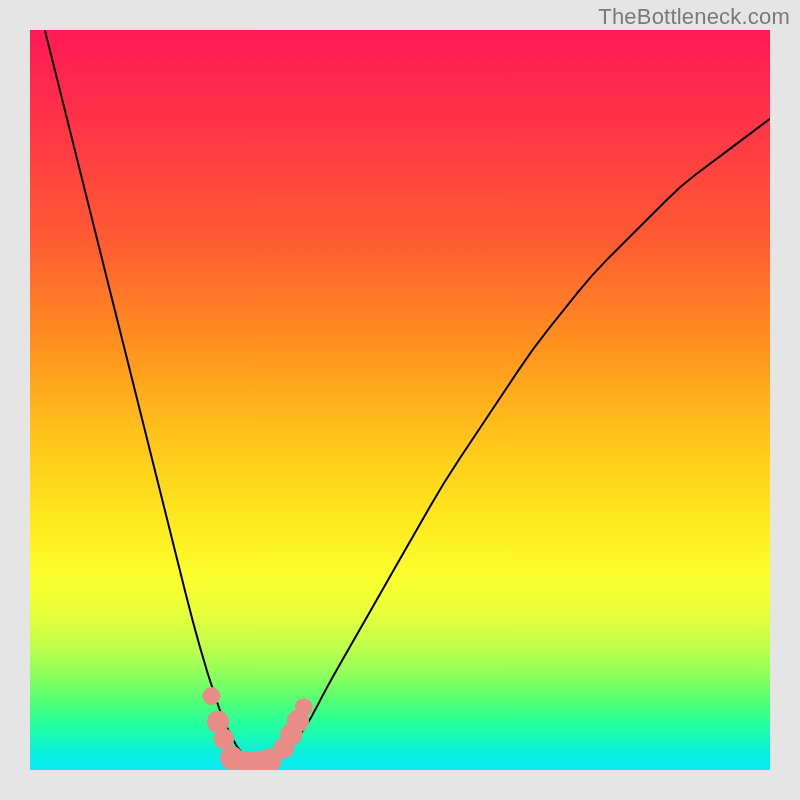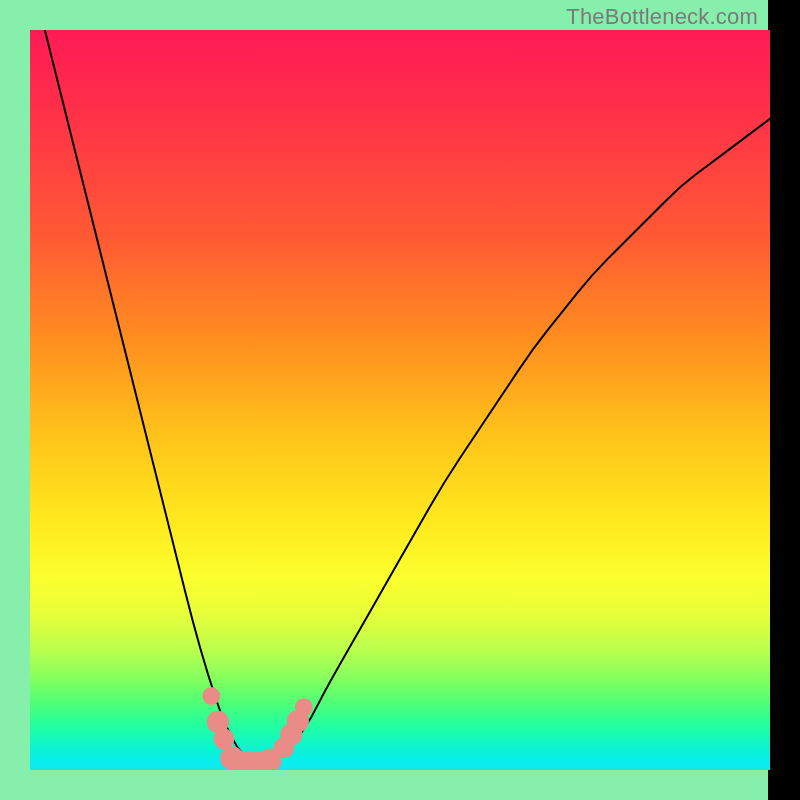--- a/index.html
+++ b/index.html
@@ -8,21 +8,22 @@
     width: 800px;
     height: 800px;
     background: #000;
     overflow: hidden;
     font-family: Arial, Helvetica, sans-serif;
   }
   .stage {
     position: relative;
     width: 768px;
     height: 800px;
-    background: #86efac;
+    background: #e5e5e5;
+    padding-left: 32px;
   }
   .plot-area {
     position: absolute;
     left: 30px;
     top: 30px;
     width: 740px;
     height: 740px;
     
     background: linear-gradient(
       to bottom,

